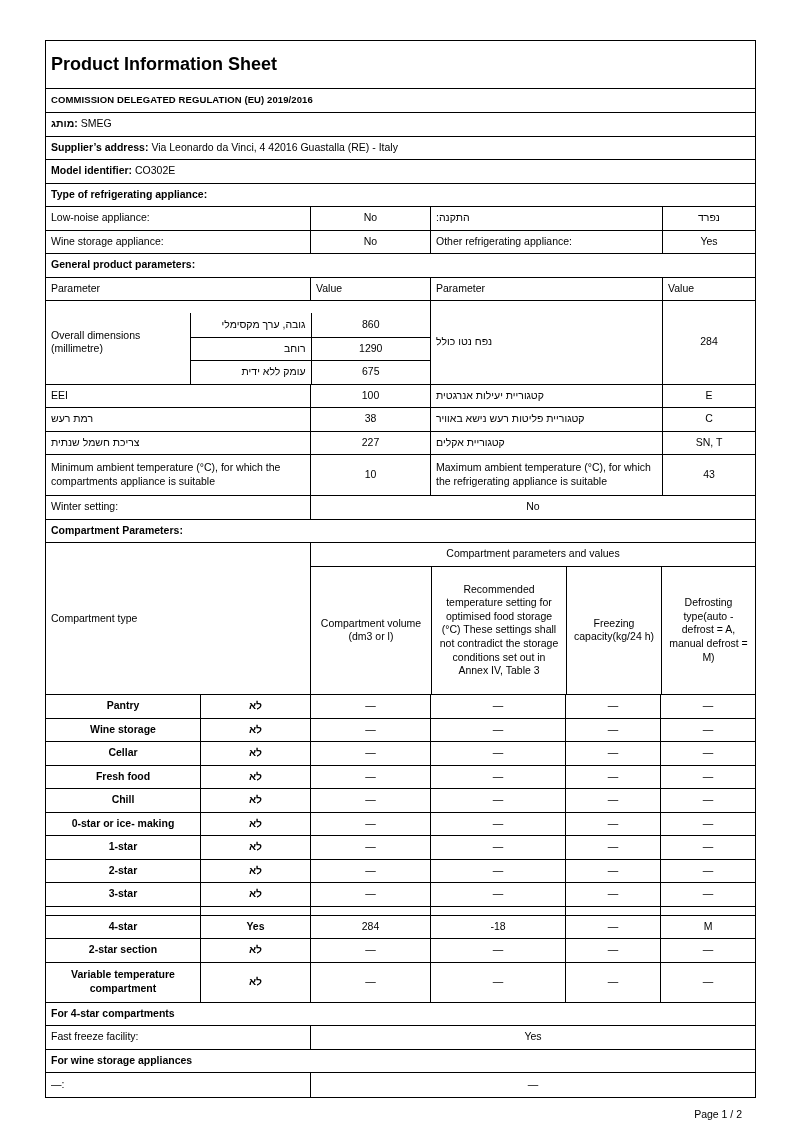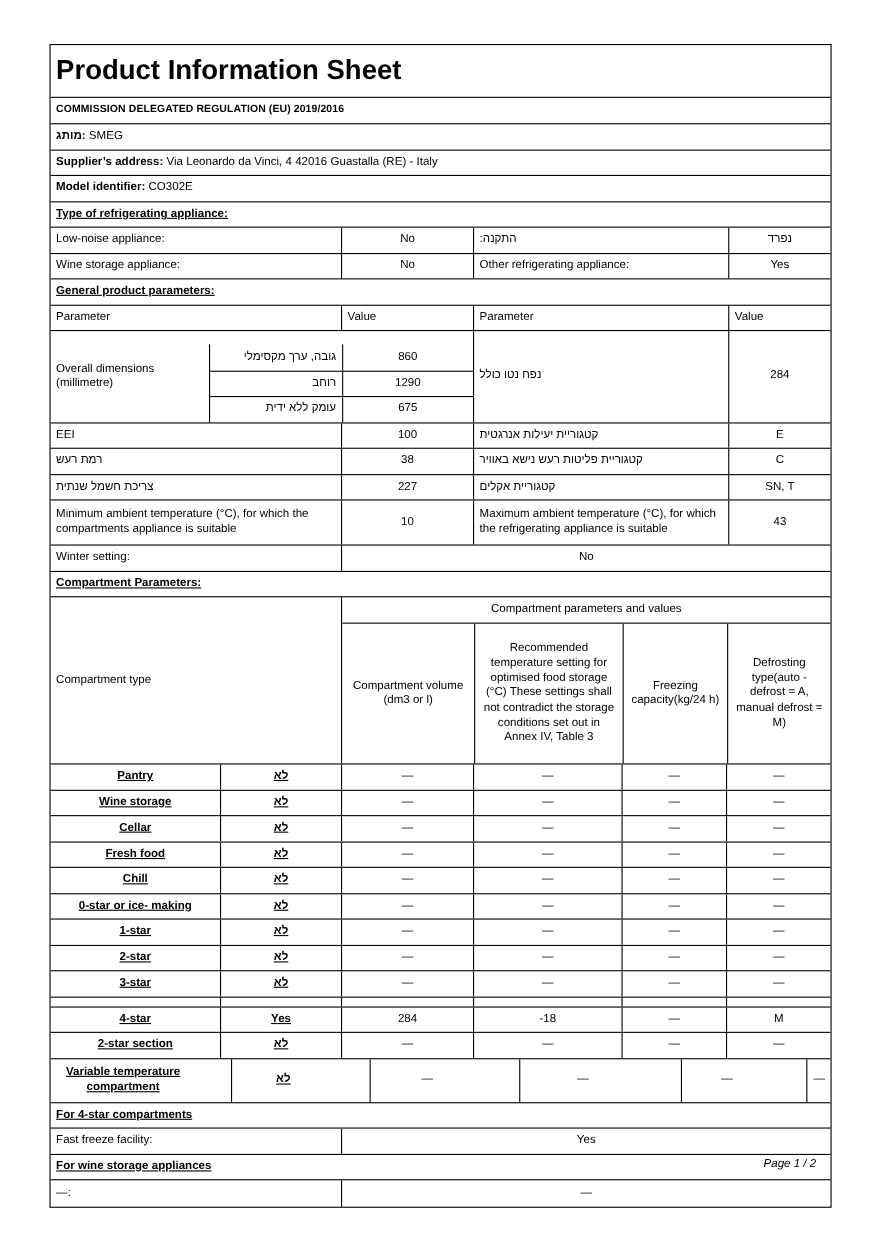--- a/index.html
+++ b/index.html
@@ -10,28 +10,28 @@
     font-size:10.5px; line-height:1.3; color:#000;
   }
   .sheet { position:absolute; left:45px; top:40px; width:711px; border:1px solid #000; background:#fff; }
   .trow { display:flex; align-items:stretch; border-bottom:1px solid #000; }
   .trow.last { border-bottom:none; }
   .cell { display:flex; align-items:center; padding:2px 5px; }
   .bl { border-left:1px solid #000; }
   .center { justify-content:center; text-align:center; }
   .right { justify-content:flex-end; text-align:right; }
   .rtl { direction:rtl; justify-content:flex-end; text-align:right; }
-  .bold { font-weight:bold;text-decoration:underline; }
+  .bold { font-weight:bold; }
   .flex1 { flex:1; }
 
   .rh { min-height:23.5px; }
   .r-title { min-height:48px; }
   .r-reg { min-height:24px; }
   .r-minmax { min-height:41px; }
-  .r-var { min-height:40px;gap:32px; }
+  .r-var { min-height:40px; }
   .r-sp { min-height:9px; }
   .r-chdr { min-height:152px; }
 
   .w-c1 { width:264px; }
   .w-c2 { width:120px; }
   .w-c3 { width:232px; }
   .w-d1 { width:144px; }
   .dim-mid { width:240px; display:flex; flex-direction:column;margin-top:12px; }
   .dim-row { display:flex; flex:1; min-height:23.5px; }
   .dim-row + .dim-row { border-top:1px solid #000; }
@@ -40,23 +40,23 @@
   .w-n { width:154px; }
   .w-yn { width:110px; }
   .w-vol { width:120px; }
   .w-temp { width:135px; }
   .w-frz { width:95px; }
 
   .hdr-right { flex:1; display:flex; flex-direction:column; }
   .span-hdr { min-height:23.5px; border-bottom:1px solid #000; display:flex; align-items:center; justify-content:center; text-align:center; padding:2px 5px; }
   .hdr-cols { flex:1; display:flex; align-items:stretch; }
 
-  .title-text { font-size:25px; font-weight:bold; }
+  .title-text { font-size:18px; font-weight:bold; }
   .reg-text { font-size:9.5px; font-weight:bold; letter-spacing:0.1px; }
-  .footer { position:absolute; top:1052px; right:60px; font-size:10.5px;font-style:italic; }
+  .footer { position:absolute; top:1108px; right:60px; font-size:10.5px; }
 </style>
 </head>
 <body>
 
 <div class="sheet">
 
   <div class="trow r-title">
     <div class="cell flex1">
         <span class="title-text">Product Information Sheet</span>
       </div>

